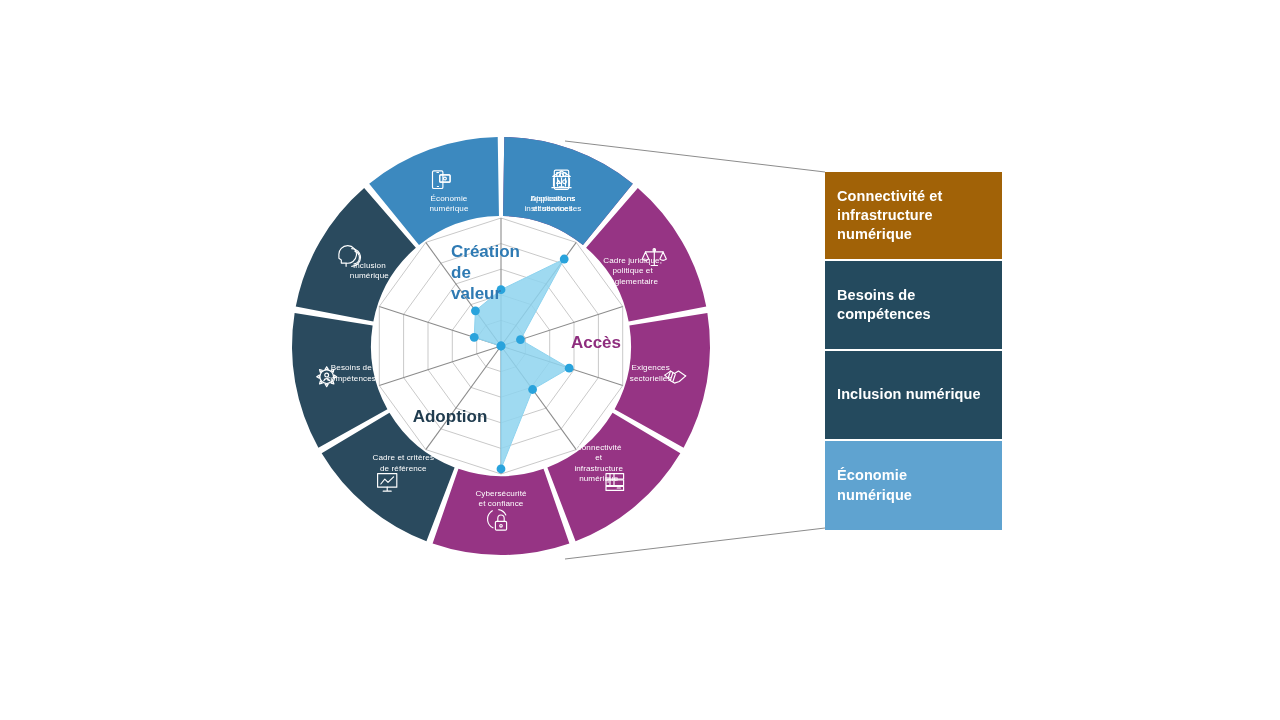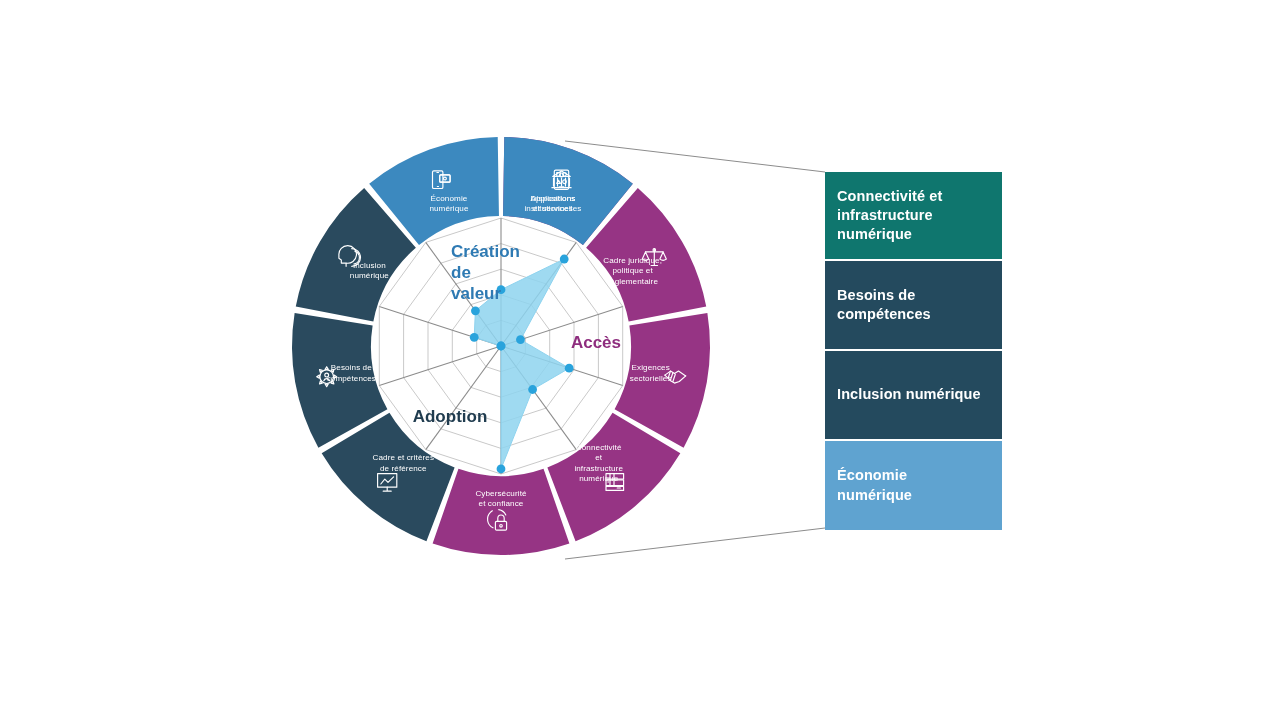--- a/index.html
+++ b/index.html
@@ -197,21 +197,21 @@
         <text x="450" y="422" text-anchor="middle" class="quad-label" fill="#203c4f" font-size="17">Adoption</text>
         <text x="451" y="257" text-anchor="start" class="quad-label" fill="#2e7ab3" font-size="17"><tspan x="451" dy="0">Création</tspan><tspan x="451" dy="21">de</tspan><tspan x="451" dy="21">valeur</tspan></text>
       </g>
     <g id="leader-lines">
       <path d="M565 141 L825 172" stroke="#8c8c8c" stroke-width="1" fill="none"></path>
       <path d="M565 559 L825 528" stroke="#8c8c8c" stroke-width="1" fill="none"></path>
     </g>
   </svg>
 
   <div class="legend">
-    <div class="legend-box b0" style="background: #0f766e;">
+    <div class="legend-box b0" style="background: #a16207;">
       <div>
         <div>Connectivité et</div>
         <div>infrastructure</div>
         <div>numérique</div>
       </div>
     </div>
     <div class="legend-box b1" style="background: rgb(36, 74, 94);">
       <div>
         <div>Besoins de</div>
         <div>compétences</div>

